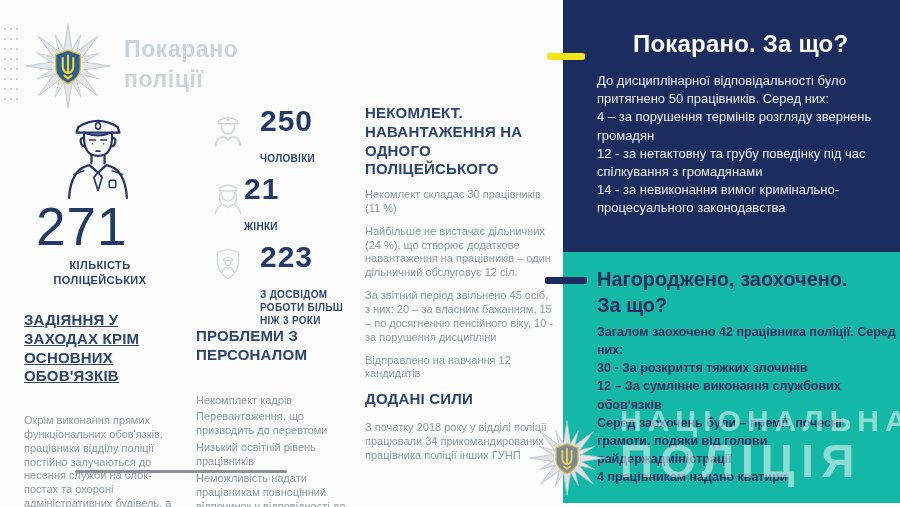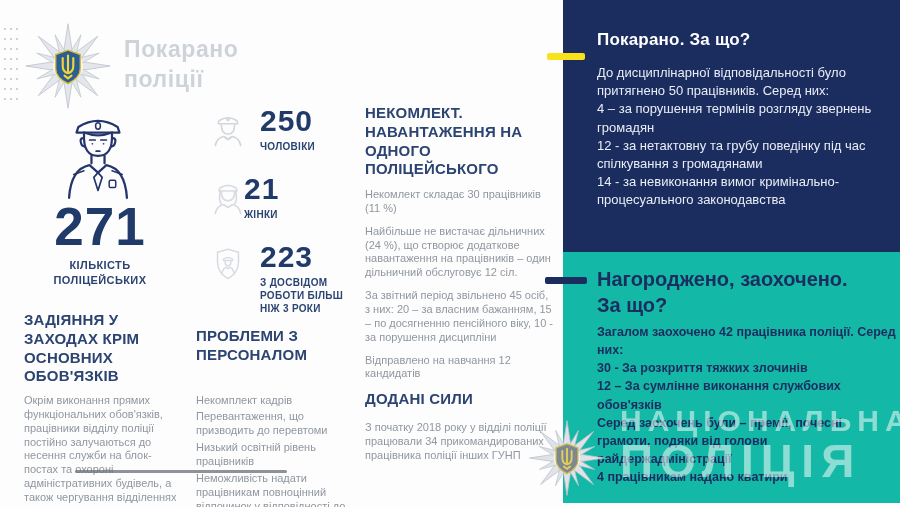--- a/index.html
+++ b/index.html
@@ -9,51 +9,51 @@
   .abs{position:absolute;}
 
   
   .dots{left:2px;top:24px;width:20px;height:78px;
         background-image:radial-gradient(circle,#c6ccd4 1.1px,transparent 1.3px);
         background-size:6px 10px;opacity:.9;}
   .brand{left:124px;top:34px;font-size:23px;line-height:30px;color:#ced3da;
          letter-spacing:.6px;font-weight:600;}
 
   
-  .hero-num{left:36px;top:196px;width:128px;text-align:center;
-            font-size:53px;font-weight:bold;color:#203a69;letter-spacing:1px;}
+  .hero-num{left:36px;top:196px;width:128px;
+            font-size:53px;font-weight:normal;color:#203a69;letter-spacing:1px;}
   .hero-label{left:36px;top:258px;width:128px;text-align:center;
               font-size:11px;font-weight:bold;color:#2c4472;line-height:1.35;letter-spacing:.4px;}
 
   
   .stat-num{font-size:30px;font-weight:bold;color:#203a69;letter-spacing:1px;line-height:1;}
-  .stat-label{font-size:10px;font-weight:bold;color:#2c4472;line-height:1.3;letter-spacing:.3px;margin-top:4px;}
+  .stat-label{font-size:10px;font-weight:bold;color:#2c4472;line-height:1.3;letter-spacing:.3px;margin-top:16px;}
 
   .col-heading{font-size:15px;font-weight:bold;color:#2c4472;line-height:1.25;letter-spacing:.2px;}
   .gray{font-size:11px;color:#9097a0;line-height:1.26;}
   .gray p{margin:0 0 9px 0;}
 
   .zadiannia{left:24px;top:311px;width:158px;}
-  .zadiannia .col-heading{margin-bottom:8px;}
+  .zadiannia .col-heading{margin-bottom:28px;text-decoration:underline;}
   .problemy{left:196px;top:327px;width:164px;}
   .problemy .col-heading{margin-bottom:29px;}
   .problemy .item{margin-bottom:3px;}
   .midcol{left:365px;top:104px;width:190px;}
   .midcol .col-heading{margin-bottom:9px;}
   .dodani-h{margin-top:6px;}
   .dodani-b{margin-top:12px;}
 
   
   .panel-navy{left:563px;top:0;width:337px;height:252px;background:#1b2c5f;}
   .panel-yellow{left:563px;top:252px;width:337px;height:251px;background:#14b8a6;}
   .dash-yellow{left:547px;top:53px;width:38px;height:7px;background:#f8e21a;border-radius:2px;}
   .dash-navy{left:545px;top:277px;width:42px;height:7px;background:#1b2c5f;border-radius:2px;}
 
   .pn-inner{padding:30px 28px 0 34px;}
-  .pn-title{font-size:17px;font-weight:bold;color:#ffffff;margin-bottom:14px;letter-spacing:.2px;}
+  .pn-title{font-size:24px;font-weight:bold;color:#ffffff;margin-bottom:14px;letter-spacing:.2px;margin-left:36px;}
   .pn-text{font-size:13px;color:#e9edf5;line-height:1.4;}
 
   .py-inner{padding:14px 26px 0 34px;position:relative;}
   .py-title{font-size:20px;font-weight:bold;color:#1b2c5f;width:262px;line-height:1.3;margin-bottom:5px;}
   .py-line{font-size:12.5px;font-weight:600;color:#1b2c5f;line-height:1.45;width:300px;}
 
   .watermark{left:620px;top:404px;color:rgba(255,255,255,.52);font-weight:bold;}
   .wm1{font-size:30px;letter-spacing:6px;line-height:34px;}
   .wm2{font-size:46px;letter-spacing:7px;line-height:46px;}
 

